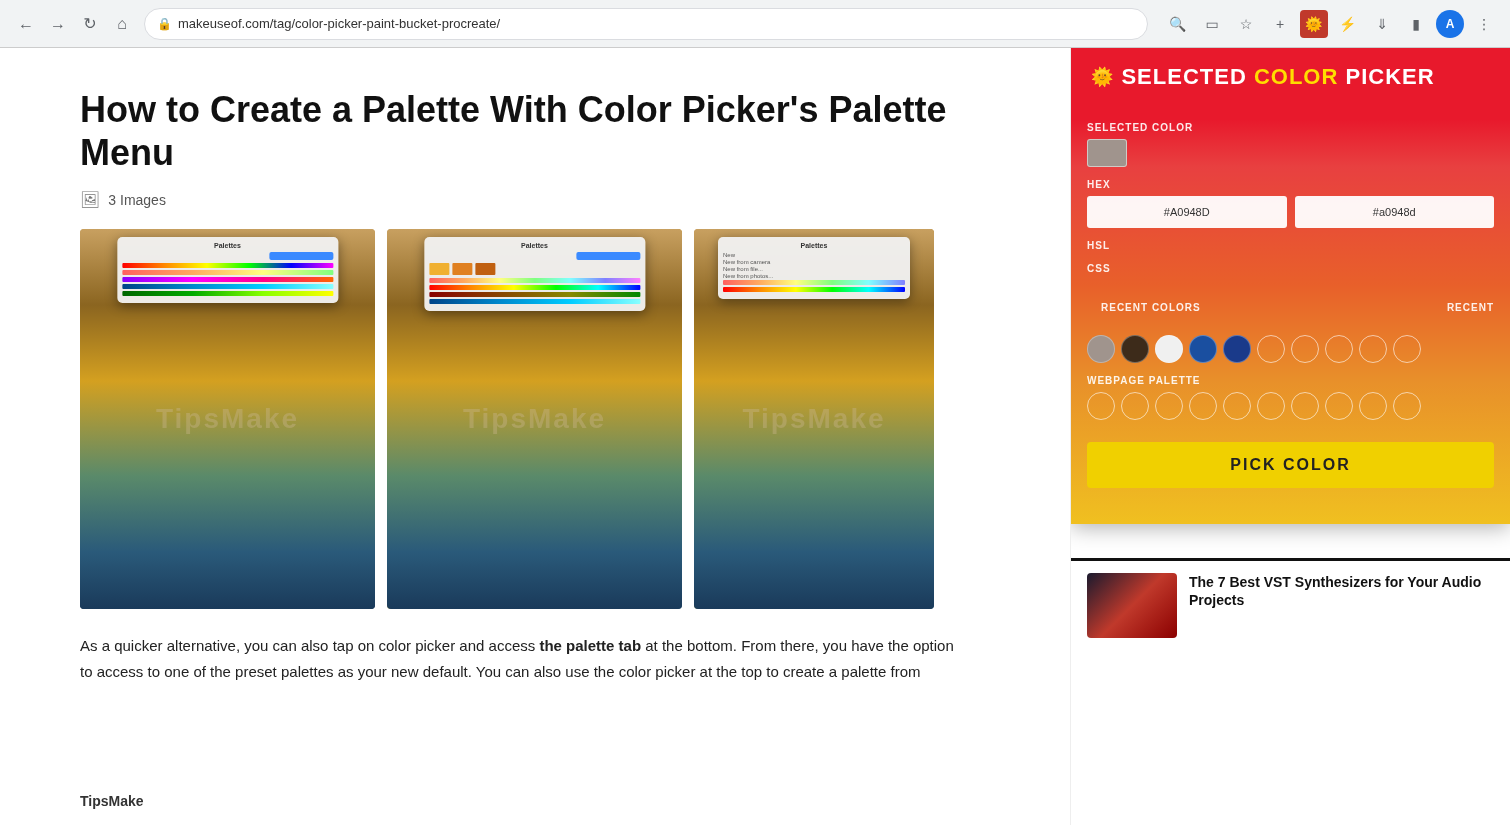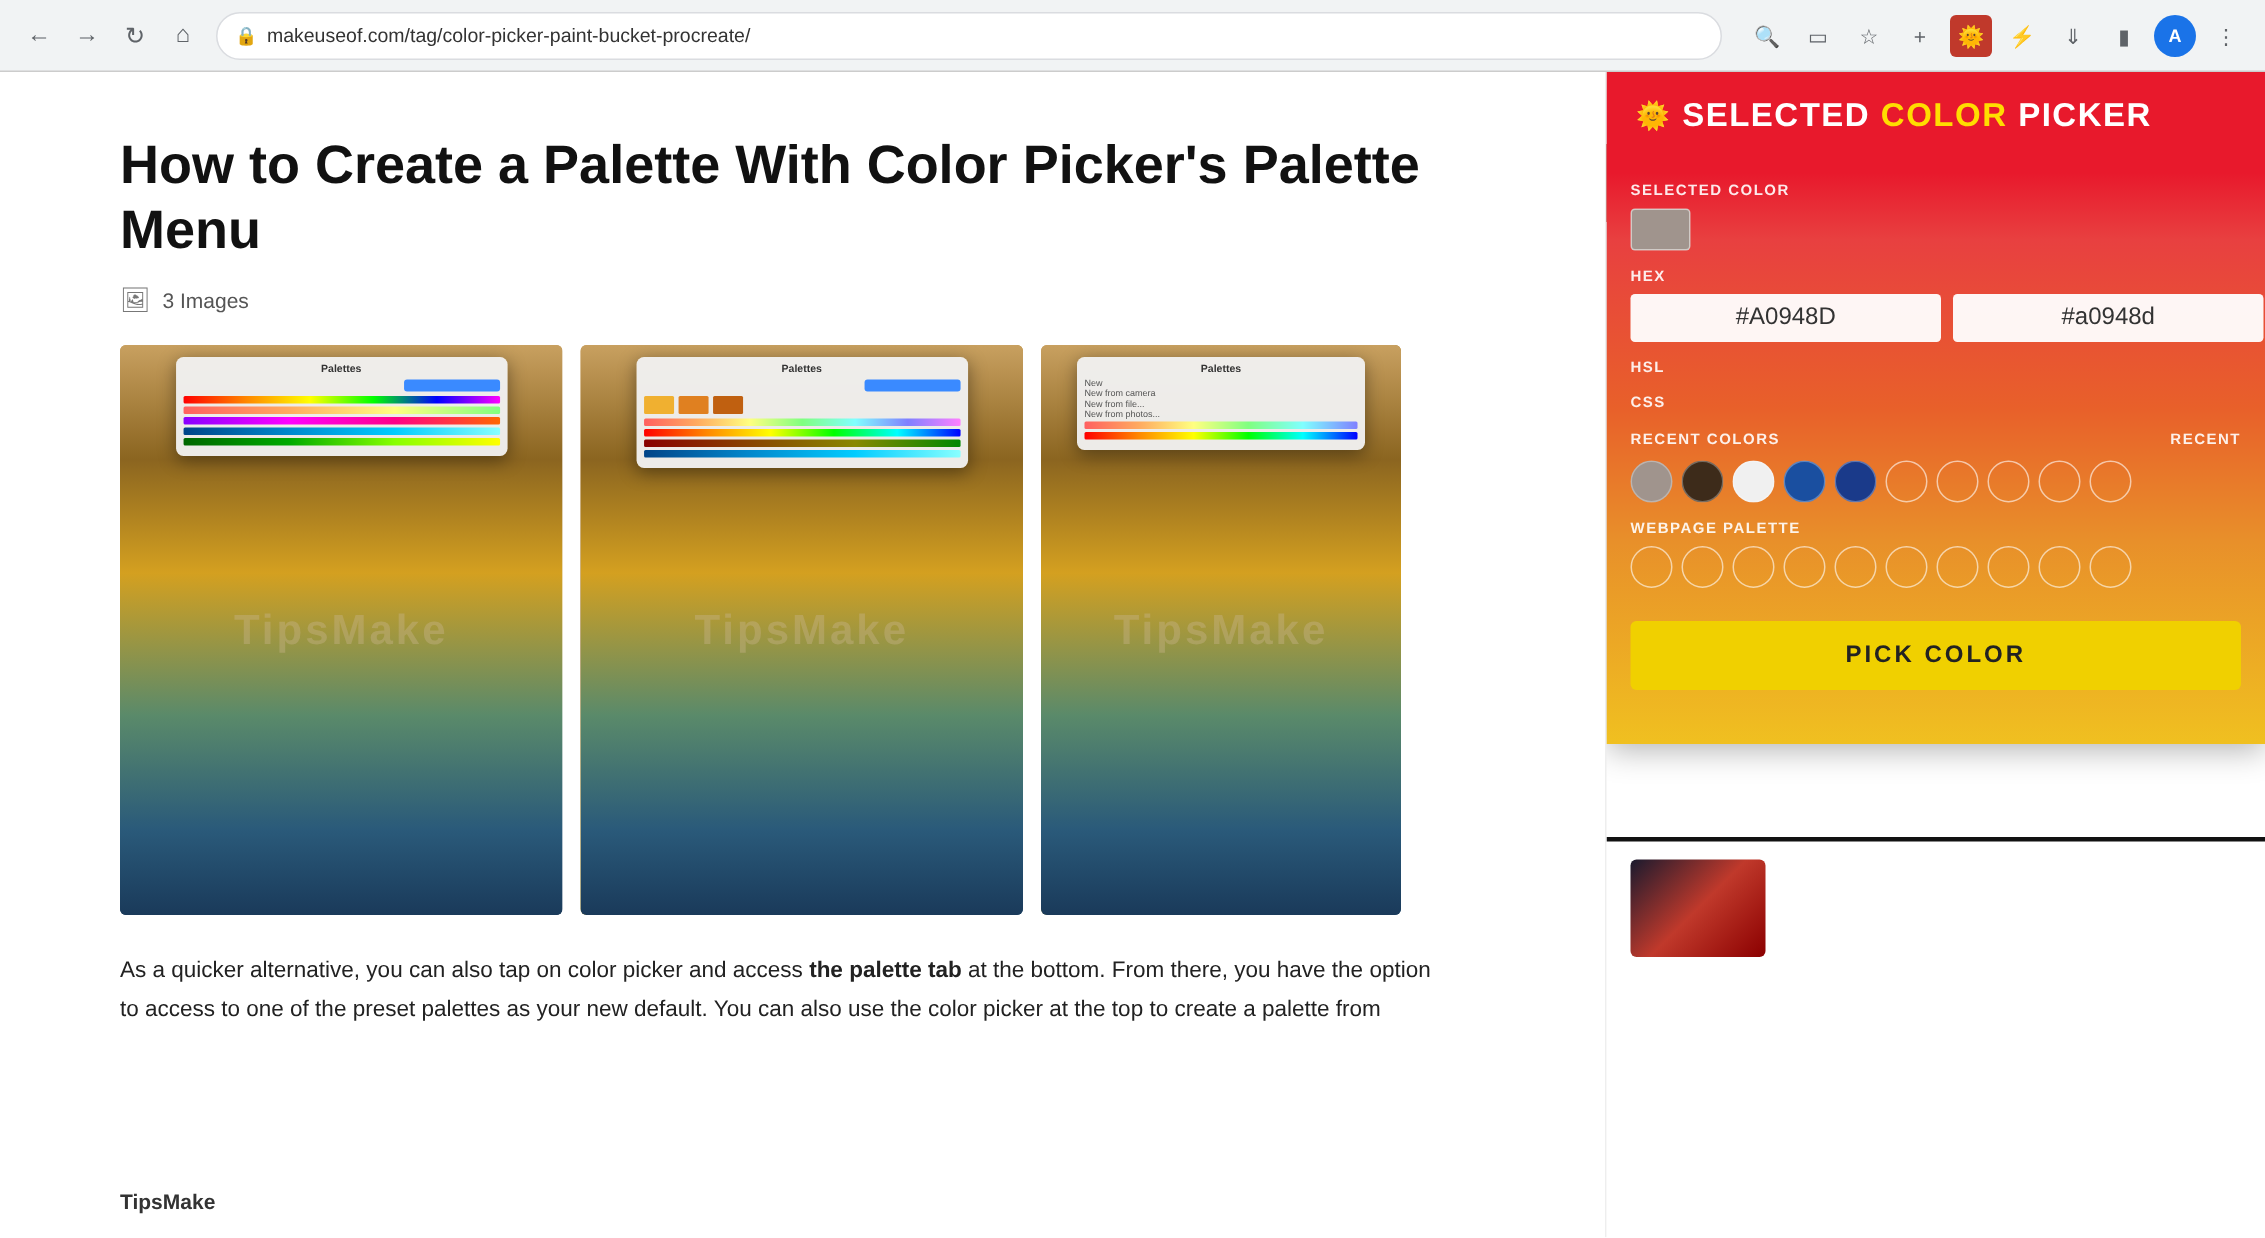--- a/index.html
+++ b/index.html
@@ -201,21 +201,21 @@
       gap: 8px;
       margin-bottom: 4px;
     }
     .hex-input {
       flex: 1;
       height: 32px;
       background: rgba(255,255,255,0.95);
       border: none;
       border-radius: 3px;
       text-align: center;
-      font-size: 16px;
+      font-size: 11px;
       color: #333;
       font-weight: 500;
     }
     .hsl-input, .css-input {
       width: 100%;
       height: 32px;
       background: rgba(255,255,255,0.95);
       border: none;
       border-radius: 3px;
       text-align: center;
@@ -459,21 +459,21 @@
         </div>
 
         
         <div class="field-label">HSL</div>
 
         
         <div class="field-label">CSS</div>
 
         
         <div class="recent-colors-header">
-          <span class="field-label" style="margin:0;">RECENT COLORS</span>
+          <span class="field-label" style="margin:14px;">RECENT COLORS</span>
           <button class="clear-btn">RECENT</button>
         </div>
         <div class="color-dots-row">
           <div class="color-dot" style="background:#a0948d;"></div>
           <div class="color-dot" style="background:#3d2b1a;"></div>
           <div class="color-dot" style="background:#f0f0f0;"></div>
           <div class="color-dot" style="background:#1a4fa0;"></div>
           <div class="color-dot" style="background:#1a3a8a;"></div>
           <div class="color-dot-empty"></div>
           <div class="color-dot-empty"></div>
@@ -498,17 +498,18 @@
         </div>
 
         
         <button class="pick-color-btn">PICK COLOR</button>
       </div>
     </div>
 
     <div class="article-sidebar">
       <div class="sidebar-article-item">
         <div class="sidebar-article-thumb thumb-vst"></div>
+        <div class="sidebar-article-title">The 7 Best VST Synthesizers for Your Audio Projects</div>
       </div>
     </div>
 
   </div>
 </div>
 
 </body></html>

